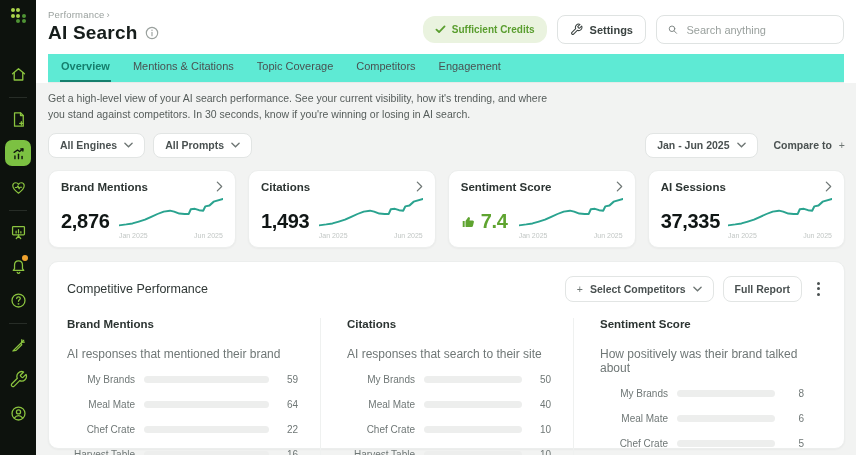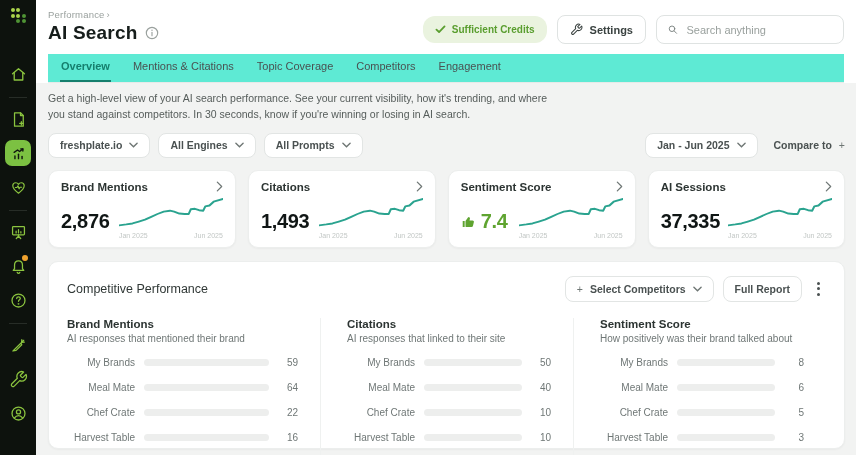--- a/index.html
+++ b/index.html
@@ -66,21 +66,21 @@
   .comp-head { display:flex; align-items:center; }
   .comp-title { font-size:12.5px; font-weight:400; color:#303836; }
   .comp-actions { margin-left:auto; display:flex; align-items:center; gap:9px; }
   .pill.small { height:26px; font-size:10.5px; }
   .kebab { display:flex; flex-direction:column; gap:2.5px; padding:4px 6px; cursor:pointer; }
   .kebab i { width:3px; height:3px; border-radius:50%; background:#4A5151; display:block; }
   .comp-cols { display:grid; grid-template-columns:1fr 1fr 1fr; margin-top:16px; }
   .comp-col { padding-right:22px; }
   .comp-col + .comp-col { border-left:1px solid #EFF1F0; padding-left:26px; }
   .col-title { font-size:11.5px; font-weight:700; color:#2C3432; }
-  .col-sub { font-size:10px; color:#6F7776; margin-top:3px; }
+  .col-sub { font-size:12px; color:#6F7776; margin-top:17px; }
   .bar-rows { margin-top:13px; }
   .bar-row { display:flex; align-items:center; gap:9px; margin-bottom:14px; }
   .bar-label { width:68px; flex:none; text-align:right; font-size:10px; color:#6F7776; white-space:nowrap; }
   .bar-track { flex:1; height:7px; border-radius:4px; background:#EDEEED; overflow:hidden; }
   .bar-fill { height:100%; border-radius:4px; background:#9CA2A0; }
   .bar-fill.hl { background:#0C8170; }
   .bar-val { width:20px; flex:none; text-align:right; font-size:10px; color:#6F7776; }
 
   .info-icon { display:flex; cursor:pointer; }
   svg { display:block; }
@@ -225,26 +225,20 @@
         <div class="tab">Topic Coverage</div>
         <div class="tab">Competitors</div>
         <div class="tab">Engagement</div>
       </div>
     </div>
 
     <div class="content">
       <p class="intro">Get a high-level view of your AI search performance. See your current visibility, how it's trending, and where you stand against competitors. In 30 seconds, know if you're winning or losing in AI search.</p>
 
       <div class="filter-row">
-        <button class="pill">
-          <span>freshplate.io</span>
-          <svg width="9" height="6" viewBox="0 0 10 6" fill="none" stroke="#6E7674" stroke-width="1.5" stroke-linecap="round">
-              <path d="M1 1 L5 5 L9 1"></path>
-            </svg>
-        </button>
         <button class="pill">
           <span>All Engines</span>
           <svg width="9" height="6" viewBox="0 0 10 6" fill="none" stroke="#6E7674" stroke-width="1.5" stroke-linecap="round">
               <path d="M1 1 L5 5 L9 1"></path>
             </svg>
         </button>
         <button class="pill">
           <span>All Prompts</span>
           <svg width="9" height="6" viewBox="0 0 10 6" fill="none" stroke="#6E7674" stroke-width="1.5" stroke-linecap="round">
               <path d="M1 1 L5 5 L9 1"></path>
@@ -410,21 +404,21 @@
               <div class="bar-row">
                 <span class="bar-label">Harvest Table</span>
                 <span class="bar-track"><span class="bar-fill" style="width: 9%;"></span></span>
                 <span class="bar-val">16</span>
               </div>
             </div>
           </div>
 
           <div class="comp-col">
             <div class="col-title">Citations</div>
-            <div class="col-sub">AI responses that linked to their site</div>
+            <div class="col-sub">AI responses that search to their site</div>
             <div class="bar-rows">
               <div class="bar-row">
                 <span class="bar-label">My Brands</span>
                 <span class="bar-track"><span class="bar-fill hl" style="width: 59%;"></span></span>
                 <span class="bar-val">50</span>
               </div>
               <div class="bar-row">
                 <span class="bar-label">Meal Mate</span>
                 <span class="bar-track"><span class="bar-fill" style="width: 51%;"></span></span>
                 <span class="bar-val">40</span>

